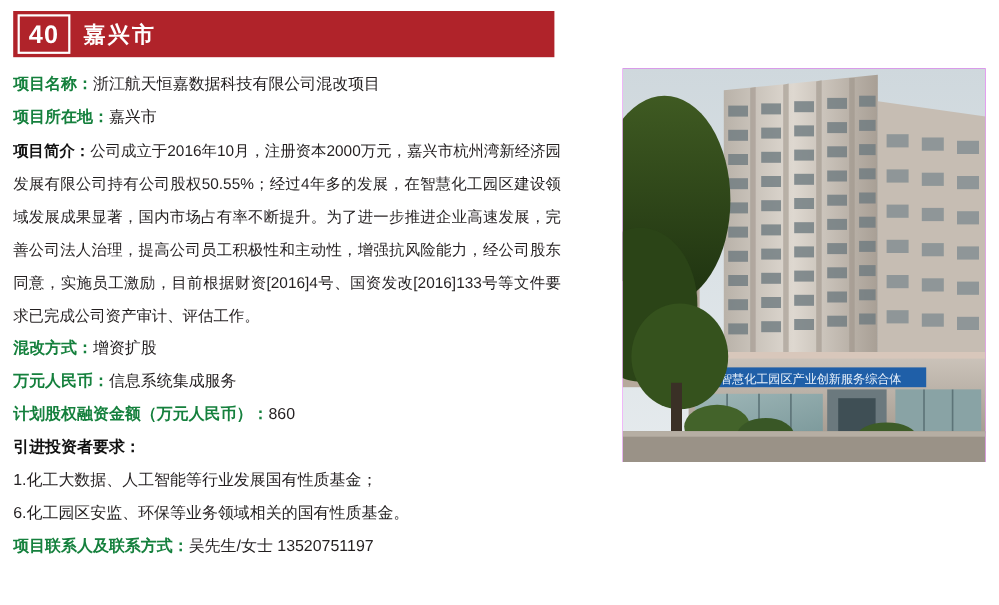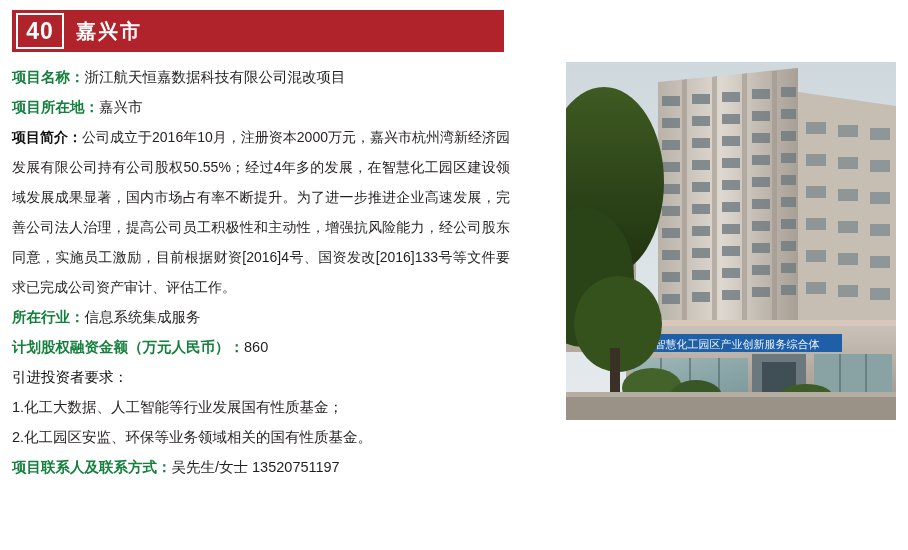--- a/index.html
+++ b/index.html
@@ -85,21 +85,21 @@
     text-align: justify;
     text-justify: inter-ideograph;
   }
   .para .label {
     font-weight: bold;
     color: #111111;
   }
   .block-title {
     font-size: 14.5px;
     line-height: 30px;
-    font-weight: normal;
+    font-weight: bold;
     color: #111111;
   }
   .req-item {
     font-size: 14.5px;
     line-height: 30px;
   }
 
   
   .photo {
     position: absolute;
@@ -131,33 +131,36 @@
     </div>
 
     <div class="field">
       <span class="label">项目所在地：</span><span class="value">嘉兴市</span>
     </div>
 
     <div class="para">
       <span class="label">项目简介：</span><span class="value">公司成立于2016年10月，注册资本2000万元，嘉兴市杭州湾新经济园发展有限公司持有公司股权50.55%；经过4年多的发展，在智慧化工园区建设领域发展成果显著，国内市场占有率不断提升。为了进一步推进企业高速发展，完善公司法人治理，提高公司员工积极性和主动性，增强抗风险能力，经公司股东同意，实施员工激励，目前根据财资[2016]4号、国资发改[2016]133号等文件要求已完成公司资产审计、评估工作。</span>
     </div>
 
-
-    <div class="field">
-      <span class="label">所在行业：</span><span class="value">信息系统集成服务</span>
+    <div class="field">
+      <span class="label">混改方式：</span><span class="value">增资扩股</span>
+    </div>
+
+    <div class="field">
+      <span class="label">万元人民币：</span><span class="value">信息系统集成服务</span>
     </div>
 
     <div class="field">
       <span class="label">计划股权融资金额（万元人民币）：</span><span class="value">860</span>
     </div>
 
     <div class="block-title">引进投资者要求：</div>
 
     <div class="req-item">1.化工大数据、人工智能等行业发展国有性质基金；</div>
-    <div class="req-item">2.化工园区安监、环保等业务领域相关的国有性质基金。</div>
+    <div class="req-item">6.化工园区安监、环保等业务领域相关的国有性质基金。</div>
 
     <div class="field">
       <span class="label">项目联系人及联系方式：</span><span class="value">吴先生/女士  13520751197</span>
     </div>
 
   </div>
 
   <div class="photo">
     <svg width="330" height="358" viewBox="0 0 330 358" xmlns="http://www.w3.org/2000/svg">
       <defs>

